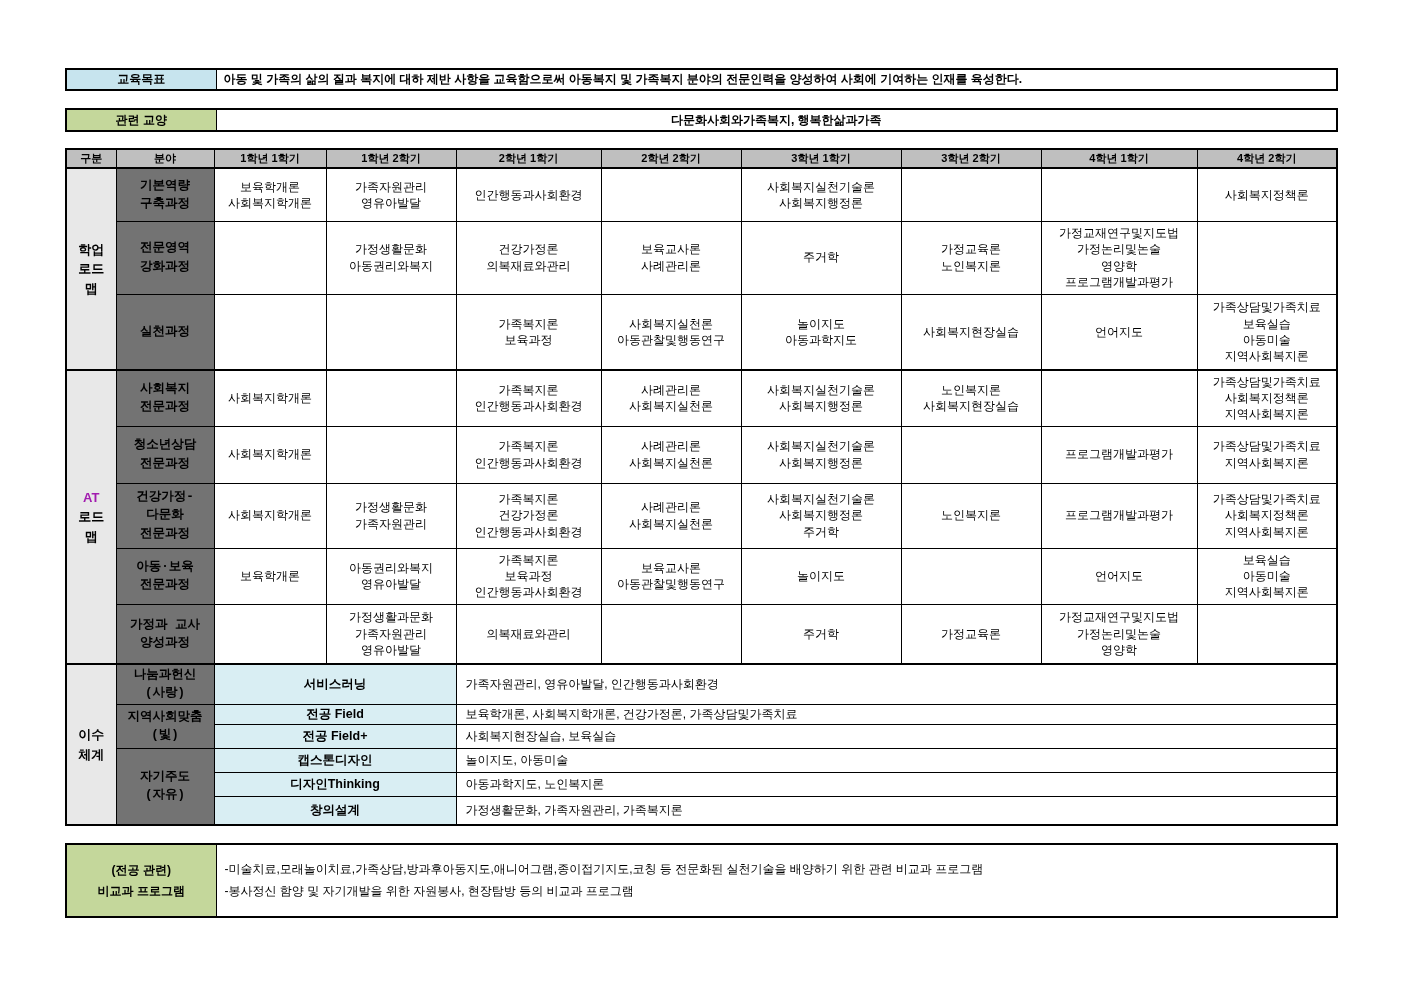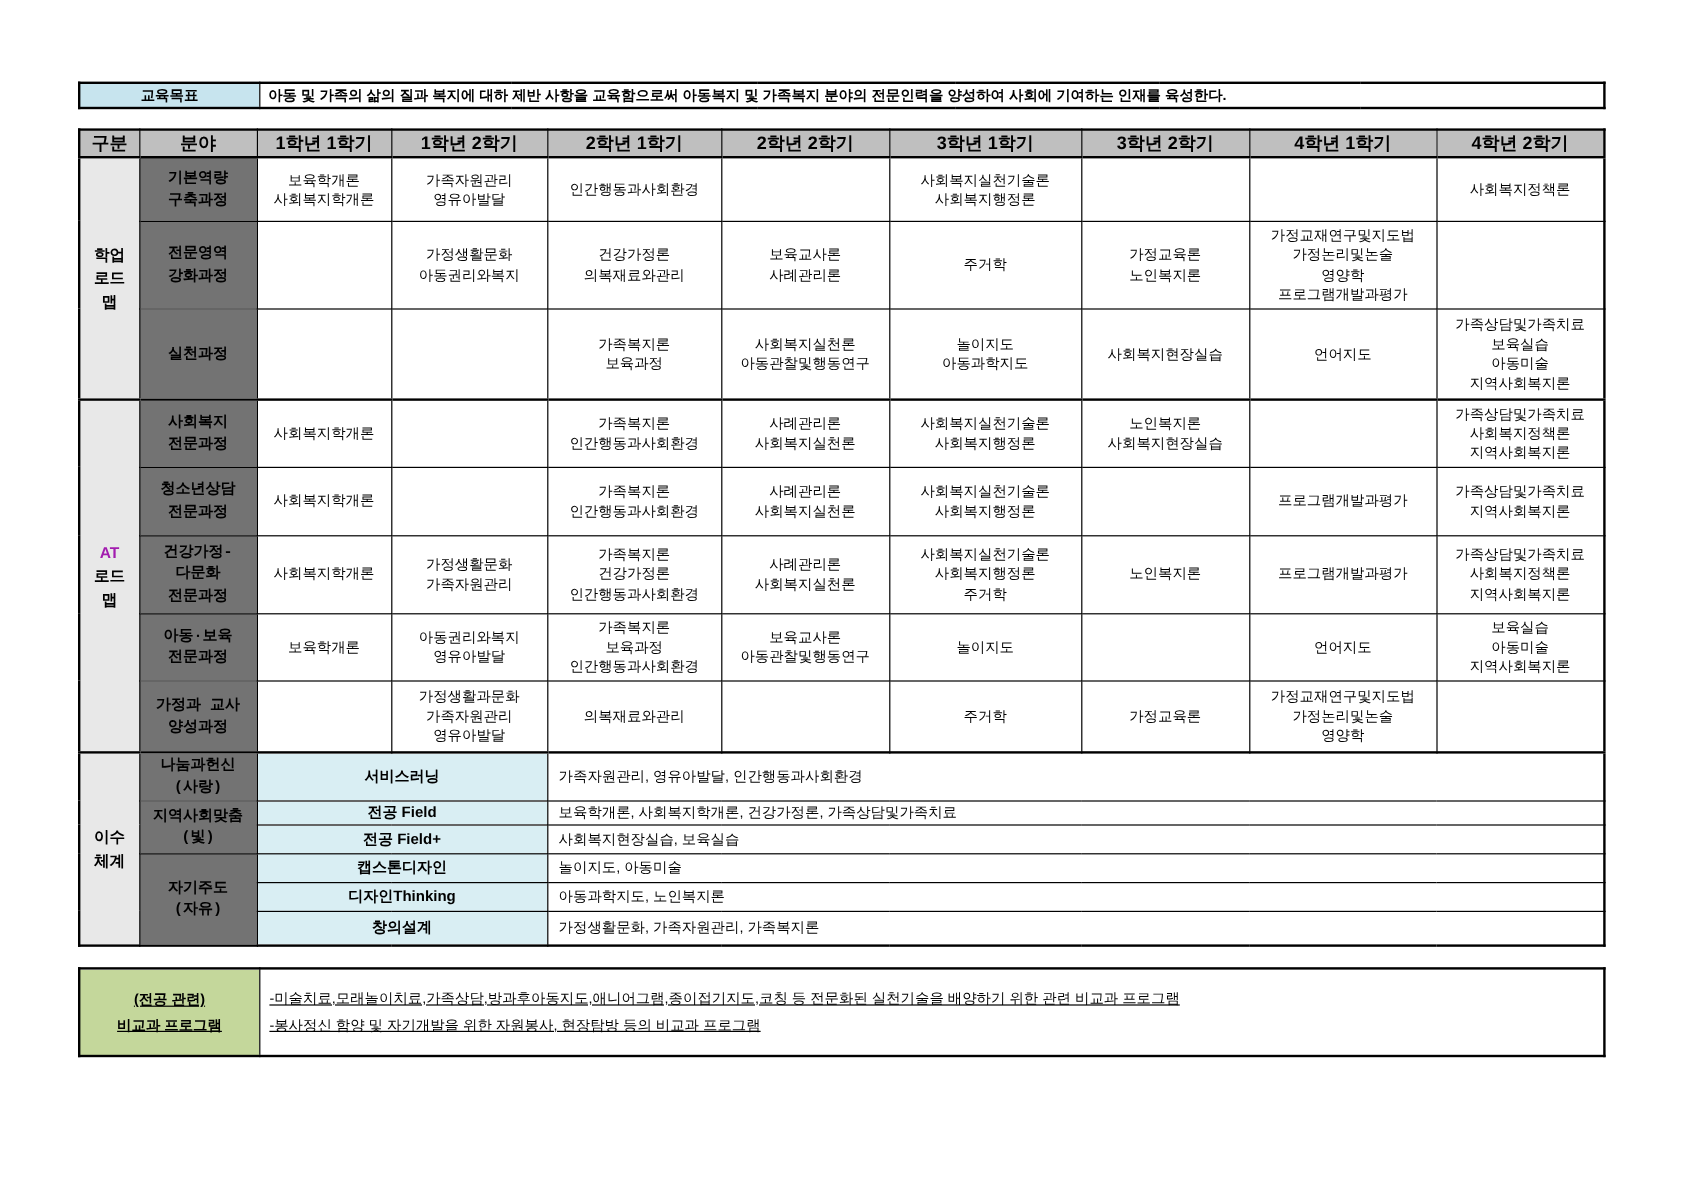--- a/index.html
+++ b/index.html
@@ -30,29 +30,29 @@
 
   .toptable td { font-size: 12px; font-weight: bold; }
   .toptable .r1 { height: 20px; }
   .toptable .r2 { height: 21px; }
   .goal-text { text-align: left; padding-left: 7px; }
 
   .liberal { margin-top: 17px; }
   .liberal td { height: 22px; font-size: 12px; font-weight: bold; }
 
   .main { margin-top: 16px; }
-  .main thead td { font-weight: bold; font-size: 15px; height: 19px; margin-left: 20px; }
+  .main thead td { font-weight: bold; font-size: 11px; height: 19px; margin-left: 20px; }
   .gubun  { font-weight: bold; font-size: 13px; line-height: 1.5; background: #e8e8e8; }
   .field  { font-weight: bold; font-size: 12.5px; line-height: 1.45; background: #737373; font-family: Liberation Mono, monospace; }
   .course { font-size: 12px; line-height: 1.35; }
   .method { font-weight: bold; font-size: 12.5px; background: #d9eef3; }
   .courses-list { text-align: left; padding-left: 9px; font-size: 12px; }
   tr.sec-top td { border-top: 2px solid #000; }
 
-  .bottomtable { margin-top: 17px; text-decoration: underline; }
+  .bottomtable { margin-top: 17px; }
   .bottomtable tr { height: 73px; }
   .extra-label { font-weight: bold; font-size: 12px; line-height: 1.7; }
   .extra-content { text-align: left; padding-left: 8px; font-size: 12px; line-height: 1.8; white-space: pre-line; }
 </style>
 </head>
 <body>
 
 <div class="page">
 
   <table class="toptable">
@@ -66,20 +66,32 @@
         <col style="width:203px">
     </colgroup>
     <tbody>
       <tr class="r1">
         <td class="blue">교육목표</td>
         <td class="goal-text" colspan="6">아동 및 가족의 삶의 질과 복지에 대하 제반 사항을 교육함으로써 아동복지 및 가족복지 분야의 전문인력을 양성하여 사회에 기여하는 인재를 육성한다.</td>
       </tr>
     </tbody>
   </table>
 
+  <table class="liberal">
+    <colgroup>
+        <col style="width:150px">
+        <col style="width:1121px">
+      </colgroup>
+    <tbody>
+      <tr>
+        <td class="green">관련 교양</td>
+        <td>다문화사회와가족복지, 행복한삶과가족</td>
+      </tr>
+    </tbody>
+  </table>
 
   <table class="main">
     <colgroup>
       <col style="width:50px">
         <col style="width:98px">
       <col style="width:112px">
         <col style="width:130px">
         <col style="width:145px">
         <col style="width:140px">
       <col style="width:160px">

